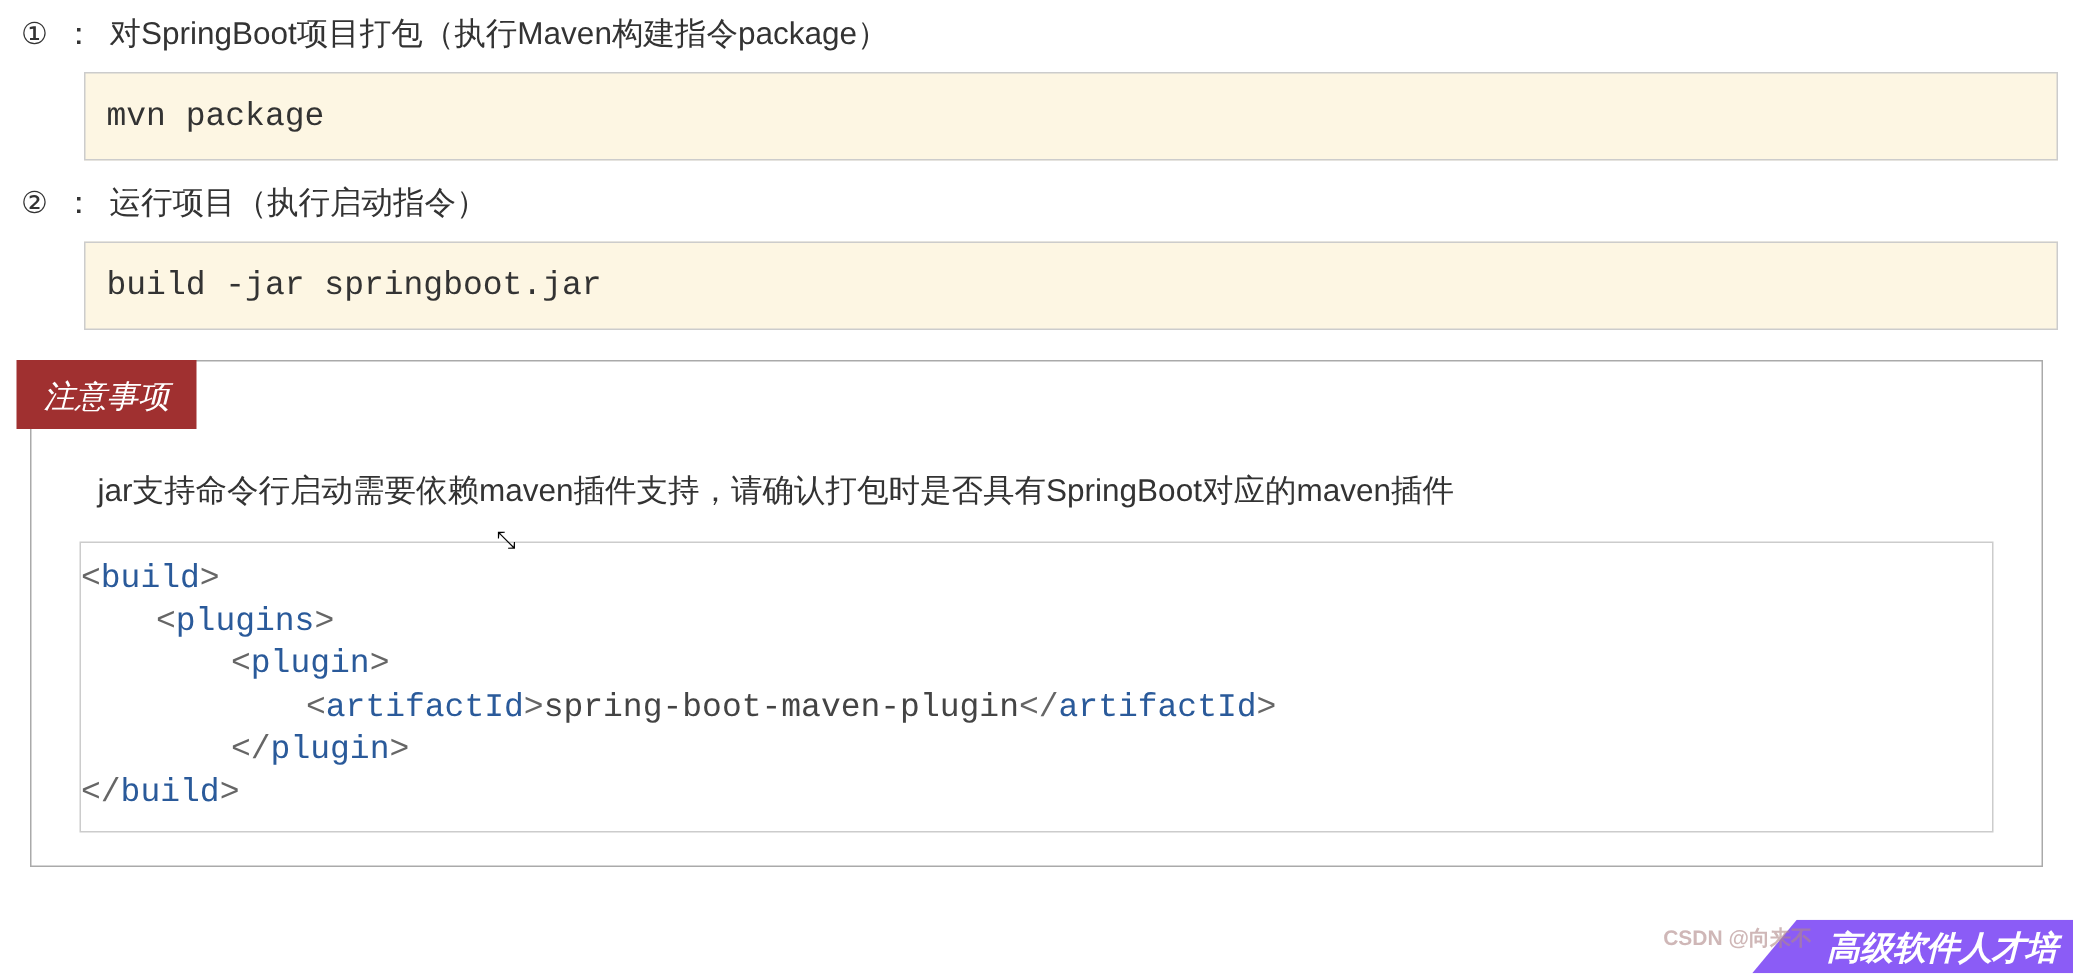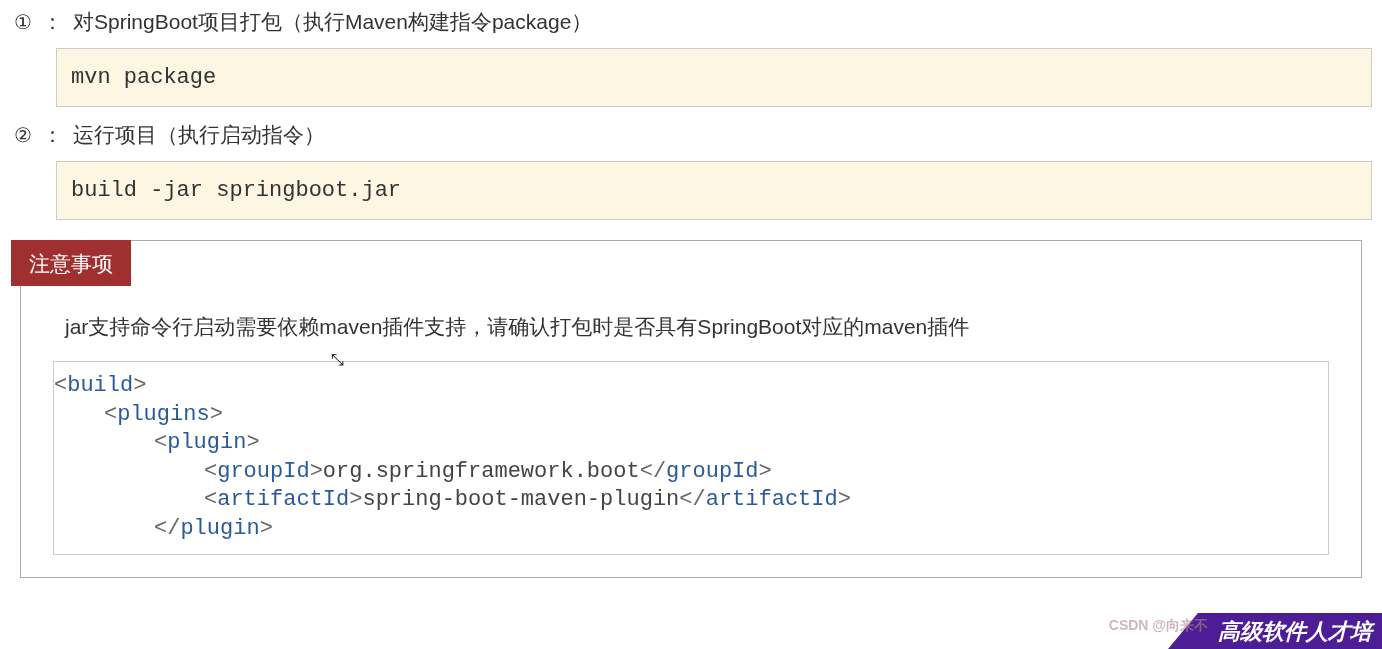--- a/index.html
+++ b/index.html
@@ -43,20 +43,21 @@
       padding: 48px 32px 22px 32px;
     }
     .notice-badge {
       position: absolute;
       top: -1px;
       left: -10px;
       background: #a03030;
       color: #fff;
       padding: 10px 18px 8px 18px;
       font-size: 21px;
+      font-style: italic;
     }
     .notice-text {
       font-size: 21px;
       margin: 24px 0 20px 12px;
     }
     .xml-box {
       border: 1px solid #ccc;
       background: #fff;
       padding: 10px 0;
       font-family: 'Consolas', 'Courier New', monospace;
@@ -88,21 +89,21 @@
     .wm-text {
       color: #b08888;
       font-size: 14px;
       opacity: 0.6;
       margin-right: -40px;
       margin-bottom: 14px;
       position: relative;
       z-index: 2;
     }
     .wm-banner {
-      background: #4c1d95;
+      background: #8b5cf6;
       color: #fff;
       font-family: 'KaiTi', serif;
       font-style: italic;
       font-size: 22px;
       padding: 4px 10px 2px 50px;
       position: relative;
       clip-path: polygon(30px 0, 100% 0, 100% 100%, 0 100%);
     }
   </style>
 </head>
@@ -129,22 +130,22 @@
 <div class="notice-wrapper">
   <div class="notice-badge">注意事项</div>
 
   <div class="notice-text">jar支持命令行启动需要依赖maven插件支持，请确认打包时是否具有SpringBoot对应的maven插件</div>
   <span class="cursor" style="top:110px; left:310px;">⤡</span>
 
   <div class="xml-box">
     <div class="xml-line"><span class="punct">&lt;</span><span class="tag">build</span><span class="punct">&gt;</span></div>
     <div class="xml-line indent1"><span class="punct">&lt;</span><span class="tag">plugins</span><span class="punct">&gt;</span></div>
     <div class="xml-line indent2"><span class="punct">&lt;</span><span class="tag">plugin</span><span class="punct">&gt;</span></div>
-    <div class="xml-line indent3"><span class="punct">&lt;</span><span class="tag">groupId</span><span class="punct">&gt;</span><span class="txt">org.springframework.boot</span><span class="punct">&lt;/</span><span class="tag">groupId</span><span class="punct">&gt;</span></div>
     <div class="xml-line indent3"><span class="punct">&lt;</span><span class="tag">artifactId</span><span class="punct">&gt;</span><span class="txt">spring-boot-maven-plugin</span><span class="punct">&lt;/</span><span class="tag">artifactId</span><span class="punct">&gt;</span></div>
     <div class="xml-line indent2"><span class="punct">&lt;/</span><span class="tag">plugin</span><span class="punct">&gt;</span></div>
+    <div class="xml-line"><span class="punct">&lt;/</span><span class="tag">build</span><span class="punct">&gt;</span></div>
   </div>
 </div>
 
 <div class="watermark-strip">
   <span class="wm-text">CSDN @向来不</span>
   <div class="wm-banner">高级软件人才培</div>
 </div>
 
 </body></html>

